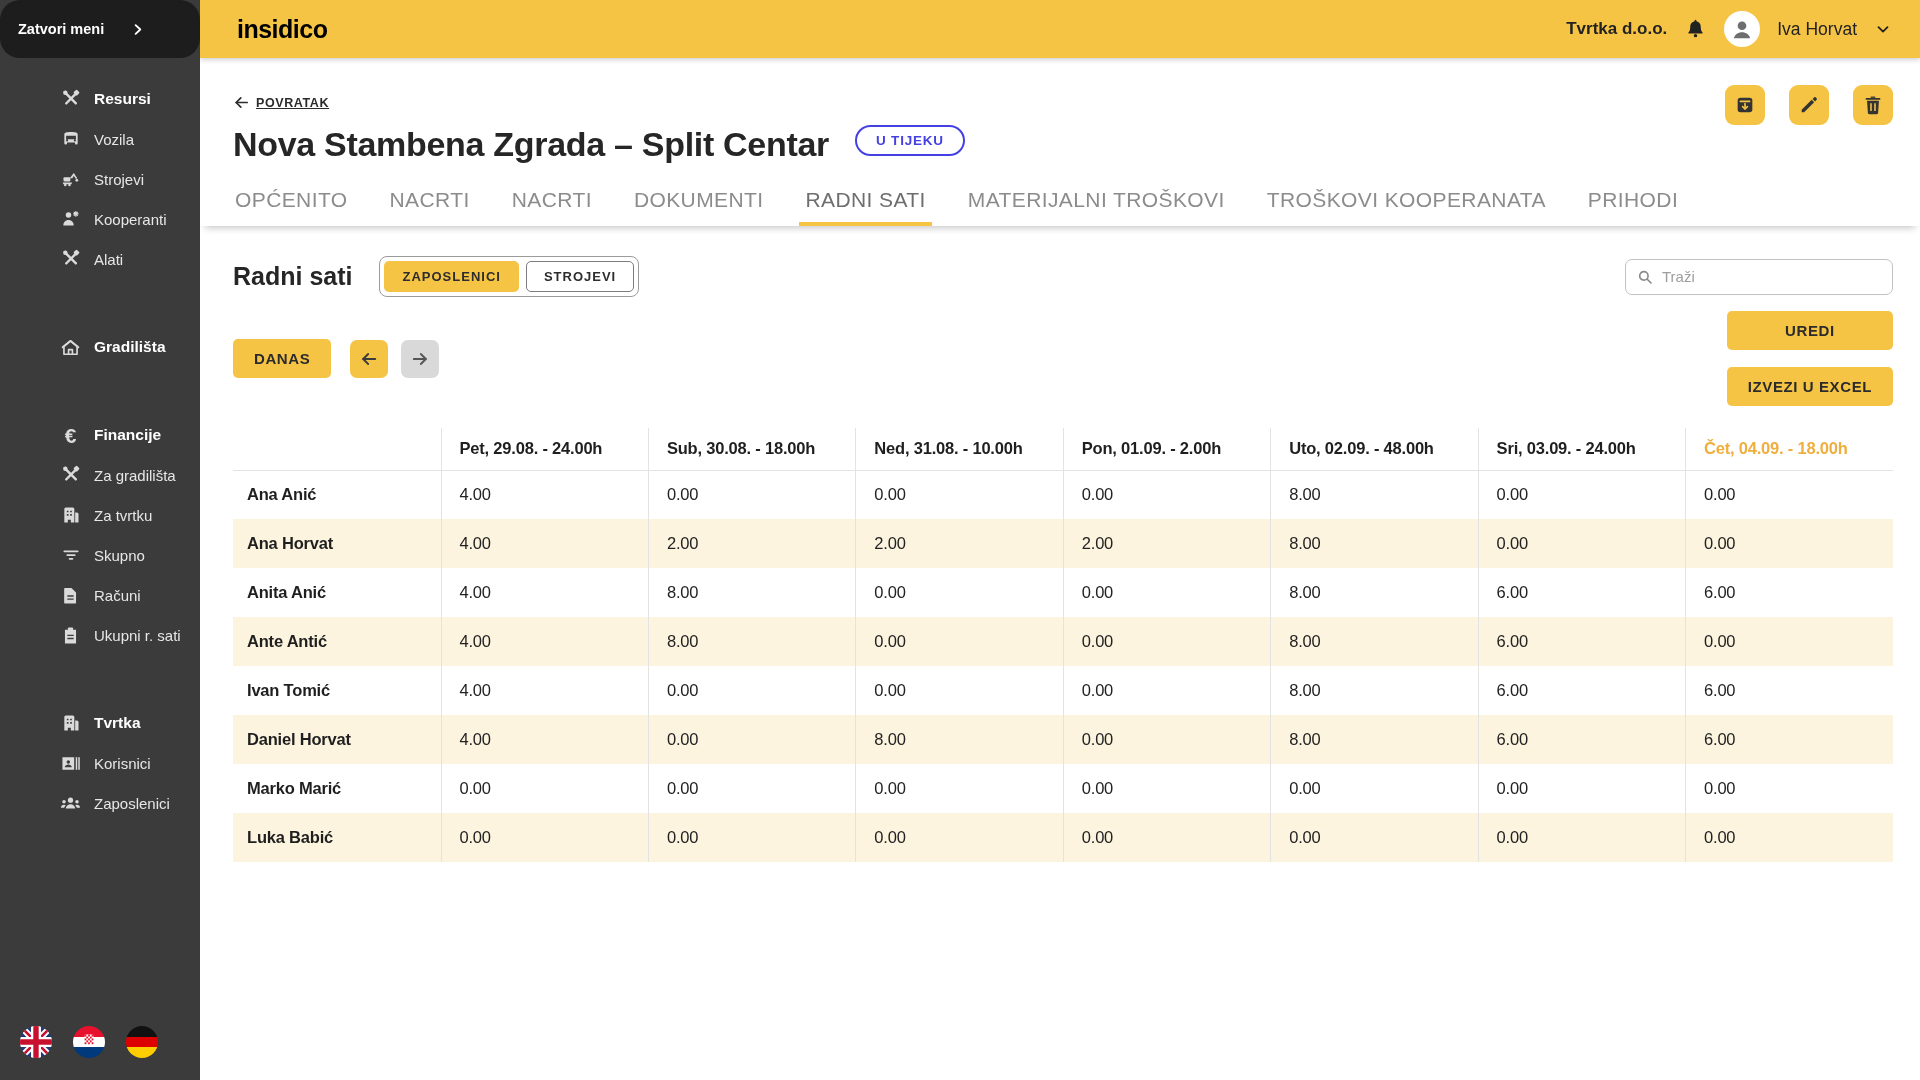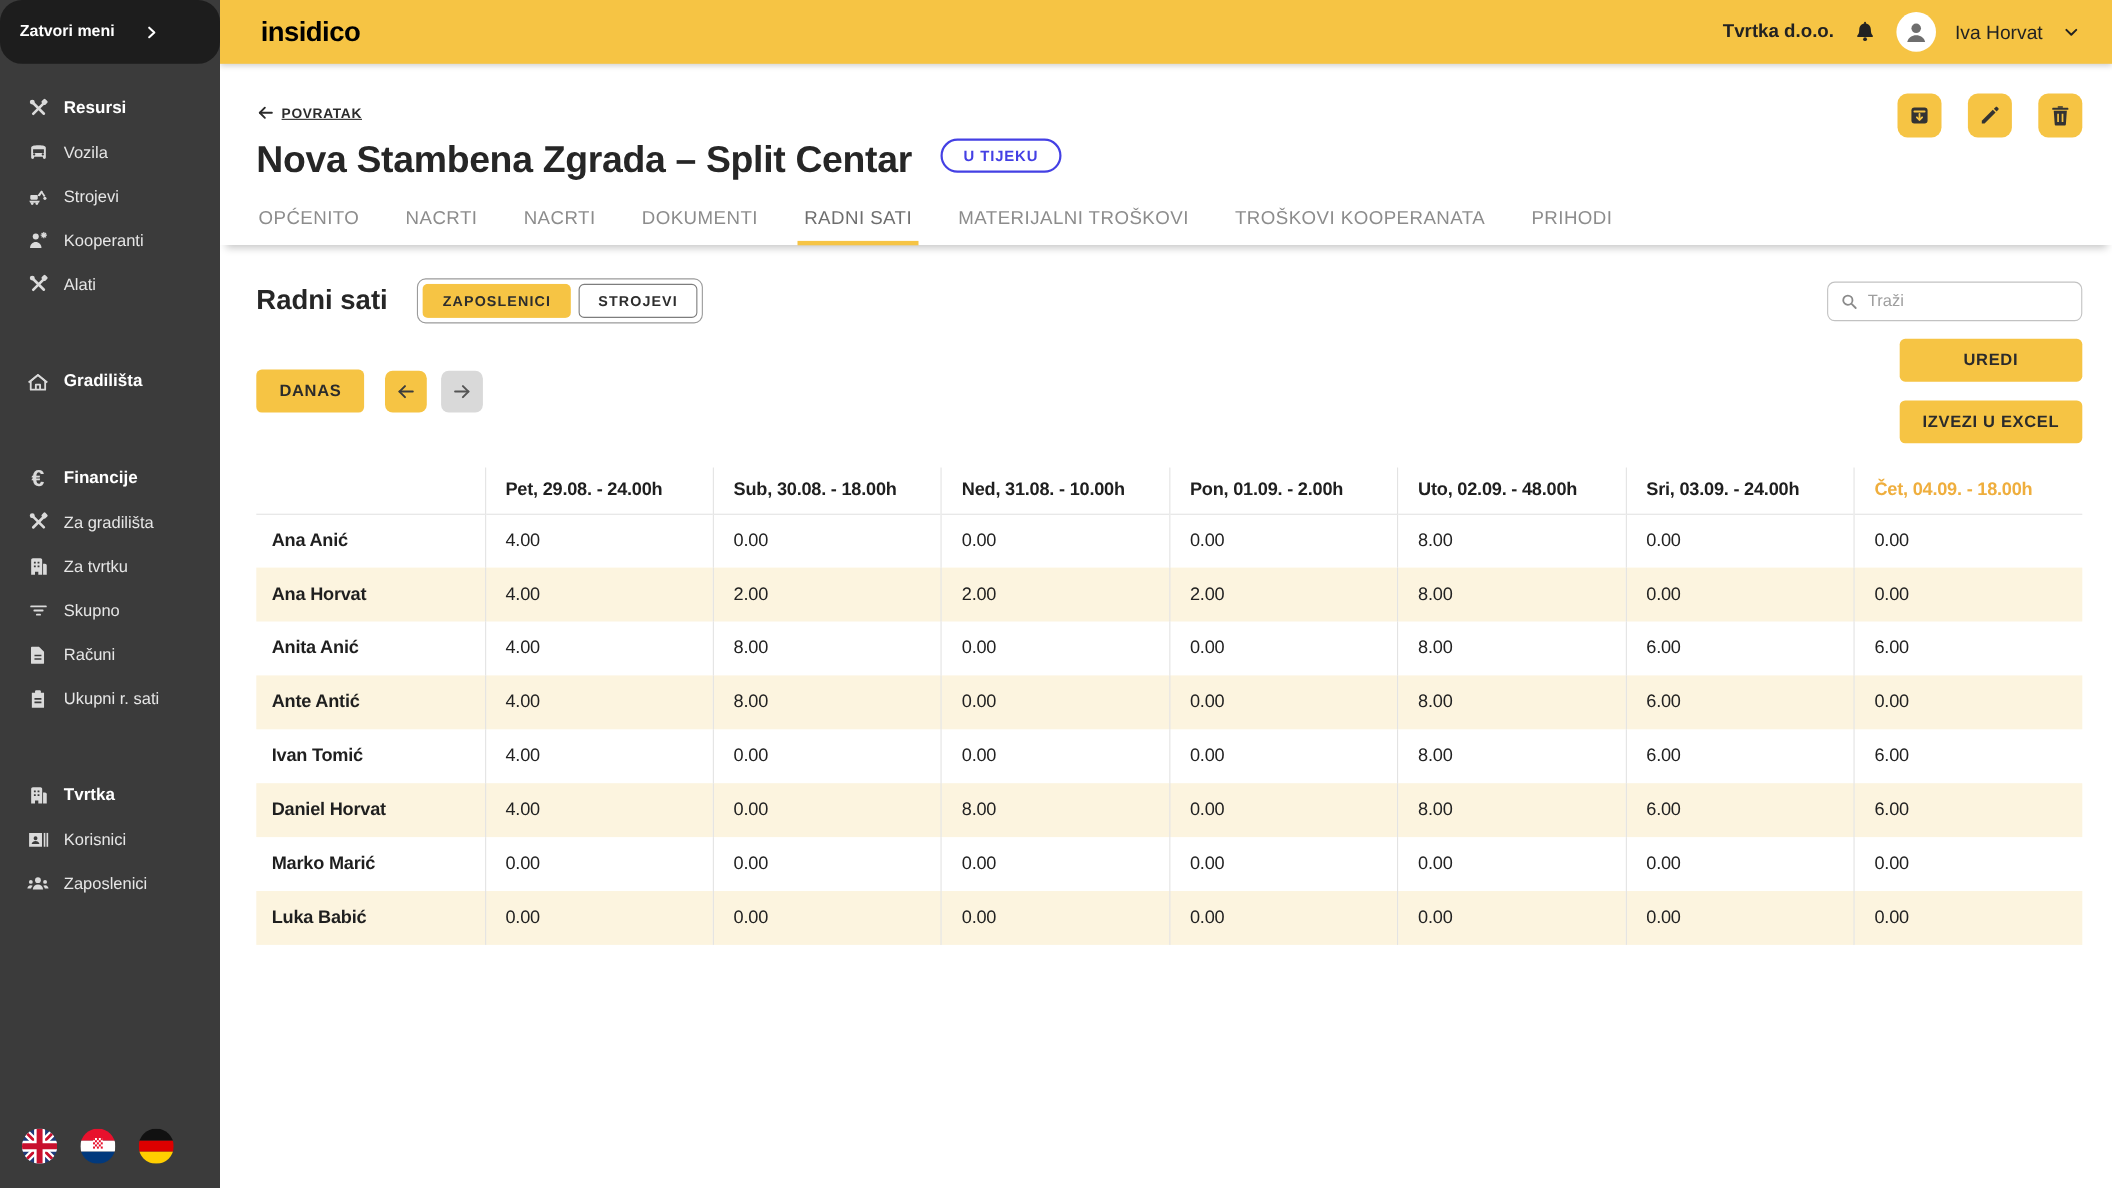--- a/index.html
+++ b/index.html
@@ -15,21 +15,21 @@
   .icon svg{ display:block; }
 
   
   .sidebar{ position:absolute; left:0; top:0; width:200px; height:1080px; background:var(--sidebar); z-index:5;}
   .sidebar-collapse{ height:58px; background:var(--strip); display:flex; align-items:center; gap:26px;
     padding:0 18px; color:#fff; font-weight:bold; font-size:14.5px; cursor:pointer;border-radius:20px;}
   .sidebar-collapse .icon{ color:#fff; }
   .nav{ padding-top:21px; }
   .nav-group + .nav-group{ margin-top:48px; }
   .nav-item{ display:flex; align-items:center; gap:13px; height:40px; padding-left:24px;
-    color:#E6E6E6; font-size:15px; cursor:pointer; }
+    color:#E6E6E6; font-size:15px; cursor:pointer;margin-left:36px; }
   .nav-item .icon{ width:21px; color:#DADADA; display:flex; justify-content:center; }
   .nav-header{ font-weight:bold; color:#fff; font-size:15.5px; }
   .euro-glyph{ font-size:21px; font-weight:bold; line-height:1; }
   .flags{ position:absolute; left:20px; bottom:22px; display:flex; gap:21px; }
   .flag{ width:32px; height:32px; border-radius:50%; overflow:hidden; cursor:pointer; }
   .flag svg{ width:32px; height:32px; display:block; }
 
   
   .topbar{ position:absolute; left:200px; top:0; width:1720px; height:58px; background:var(--yellow);
     display:flex; align-items:center; padding:0 28px 0 37px; box-shadow:0 2px 5px rgba(0,0,0,.18); z-index:4;}
@@ -52,35 +52,35 @@
   .page-title{ font-size:34px; font-weight:bold; color:#262626; letter-spacing:-.3px; }
   .status-badge{ border:2px solid var(--badge); color:var(--badge); border-radius:999px;
     padding:6px 19px; font-size:13.5px; font-weight:bold; letter-spacing:.8px; }
   .actions{ position:absolute; top:27px; right:27px; display:flex; gap:24px; }
   .action-btn{ width:40px; height:40px; border:none; background:var(--yellow); border-radius:9px;
     display:flex; align-items:center; justify-content:center; color:#333; cursor:pointer; }
 
   .tabs-strip{ margin:18px -27px 0 -33px; padding:0 27px 0 33px;
     box-shadow:0 7px 7px -5px rgba(0,0,0,.22); }
   .tabs{ display:flex; gap:38px; }
-  .tab{ font-size:17px; color:var(--tabgray); letter-spacing:.4px; padding:6px 2px 14px 2px;
+  .tab{ font-size:21px; color:var(--tabgray); letter-spacing:.4px; padding:6px 2px 14px 2px;
     cursor:pointer; position:relative; white-space:nowrap; }
   .tab.active{ color:#6e6e6e; }
   .tab.active::after{ content:""; position:absolute; left:-4px; right:-4px; bottom:0; height:4px;
     background:var(--yellow); }
 
   .section-row{ margin-top:30px; display:flex; align-items:center; }
   .section-title{ font-size:25px; font-weight:bold; color:#262626; }
   .view-toggle{ margin-left:27px; display:flex; gap:7px; border:1.5px solid #9b9b9b; border-radius:8px;
     padding:4px; background:#fff; }
   .toggle-btn{ font-size:13px; font-weight:bold; letter-spacing:1px; padding:7px 17px; border-radius:5px;
     cursor:pointer; color:#2d2d2d; border:1.5px solid transparent; background:#fff; }
   .toggle-btn.active{ background:var(--yellow); }
   .toggle-btn.inactive{ border-color:#7d7d7d; }
-  .search-box{ margin-left:auto; width:232px; height:36px; border:1.3px solid #c2c2c2; border-radius:7px;
+  .search-box{ margin-left:auto; width:268px; height:36px; border:1.3px solid #c2c2c2; border-radius:7px;
     display:flex; align-items:center; padding:0 10px; gap:8px; color:#8a8a8a; }
   .search-box input{ border:none; outline:none; font-size:15px; width:100%; color:#333;
     font-family:"Liberation Sans",sans-serif; background:transparent; }
   .search-box input::placeholder{ color:#9e9e9e; }
 
   .controls-row{ margin-top:14px; display:flex; align-items:center; }
   .btn{ background:var(--yellow); border:none; border-radius:5px; font-family:"Liberation Sans",sans-serif;
     font-size:15px; font-weight:bold; letter-spacing:.6px; color:#2b2b2b; padding:11px 21px; cursor:pointer; }
   .arrow-btn{ width:38px; height:38px; border:none; border-radius:7px; display:flex; align-items:center;
     justify-content:center; cursor:pointer; color:#3c3c3c; }

